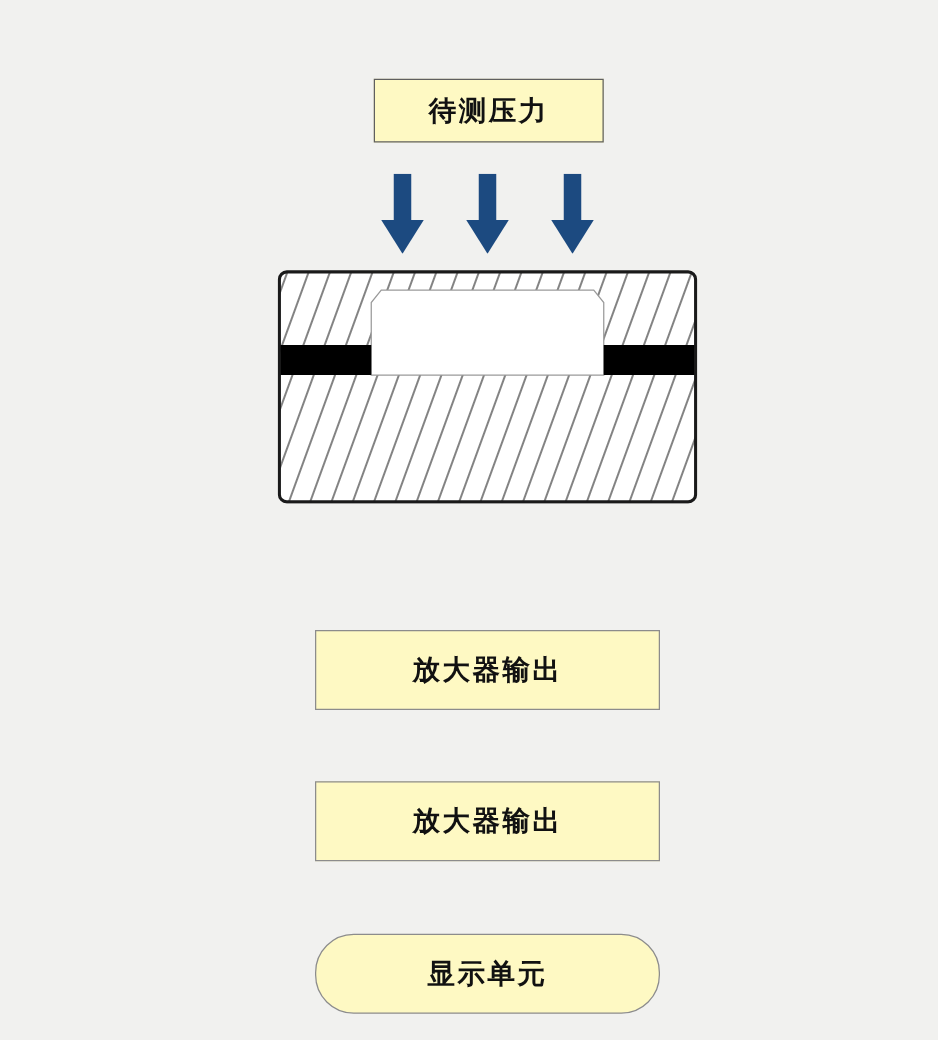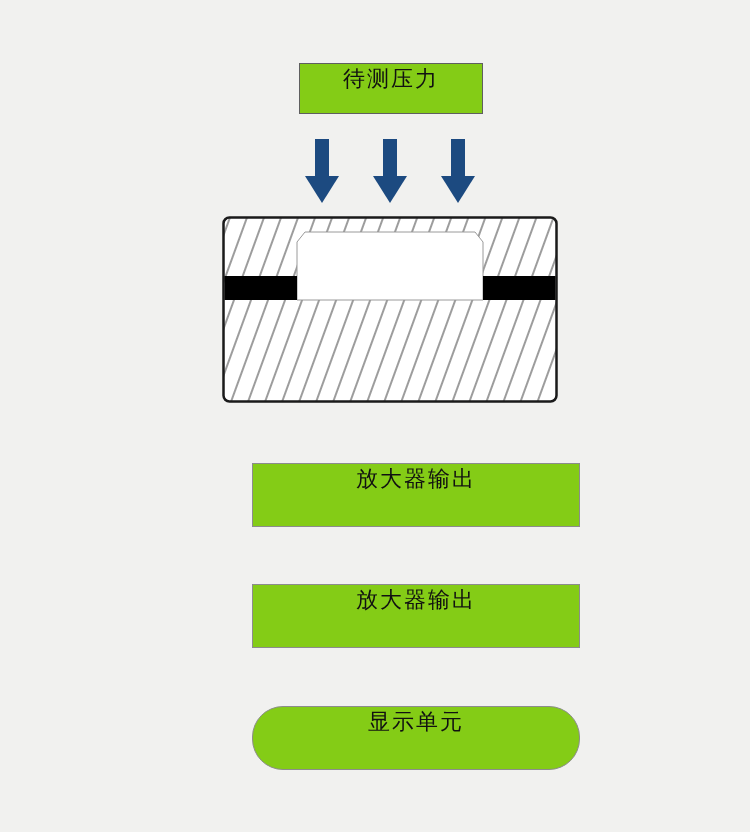--- a/index.html
+++ b/index.html
@@ -15,44 +15,45 @@
     overflow: hidden;
   }
   .stage {
     position: absolute;
     left: 0; top: 0;
     width: 750px;
     height: 832px;
   }
   .label-box {
     position: absolute;
-    background: #84cc16;
+    background: #fef9c3;
     display: flex;
-    align-items: flex-start;
+    align-items: center;
     justify-content: center;
-    font-weight: normal;
+    font-weight: bold;
     color: var(--text, #111111);
     box-sizing: border-box;
   }
   .pressure-box {
     left: 299px;
     top: 63px;
     width: 184px;
     height: 51px;
     border: 1px solid var(--pressure-box-border, #5f5f5f);
     font-size: 22px;
     letter-spacing: 2px;
   }
   .flow-box {
     left: 252px;
-    width: 328px;
+    width: 276px;
     height: 64px;
     border: 1px solid var(--box-border, #8c8c8c);
     font-size: 22px;
     letter-spacing: 2px;
+    margin-top: 41px;
   }
   .box-amplifier { top: 463px; }
   .box-control   { top: 584px; }
   .box-display   { top: 706px; border-radius: 31px; }
   .arrows {
     position: absolute;
     left: 303px;
     top: 139px;
     width: 174px;
     height: 64px;

